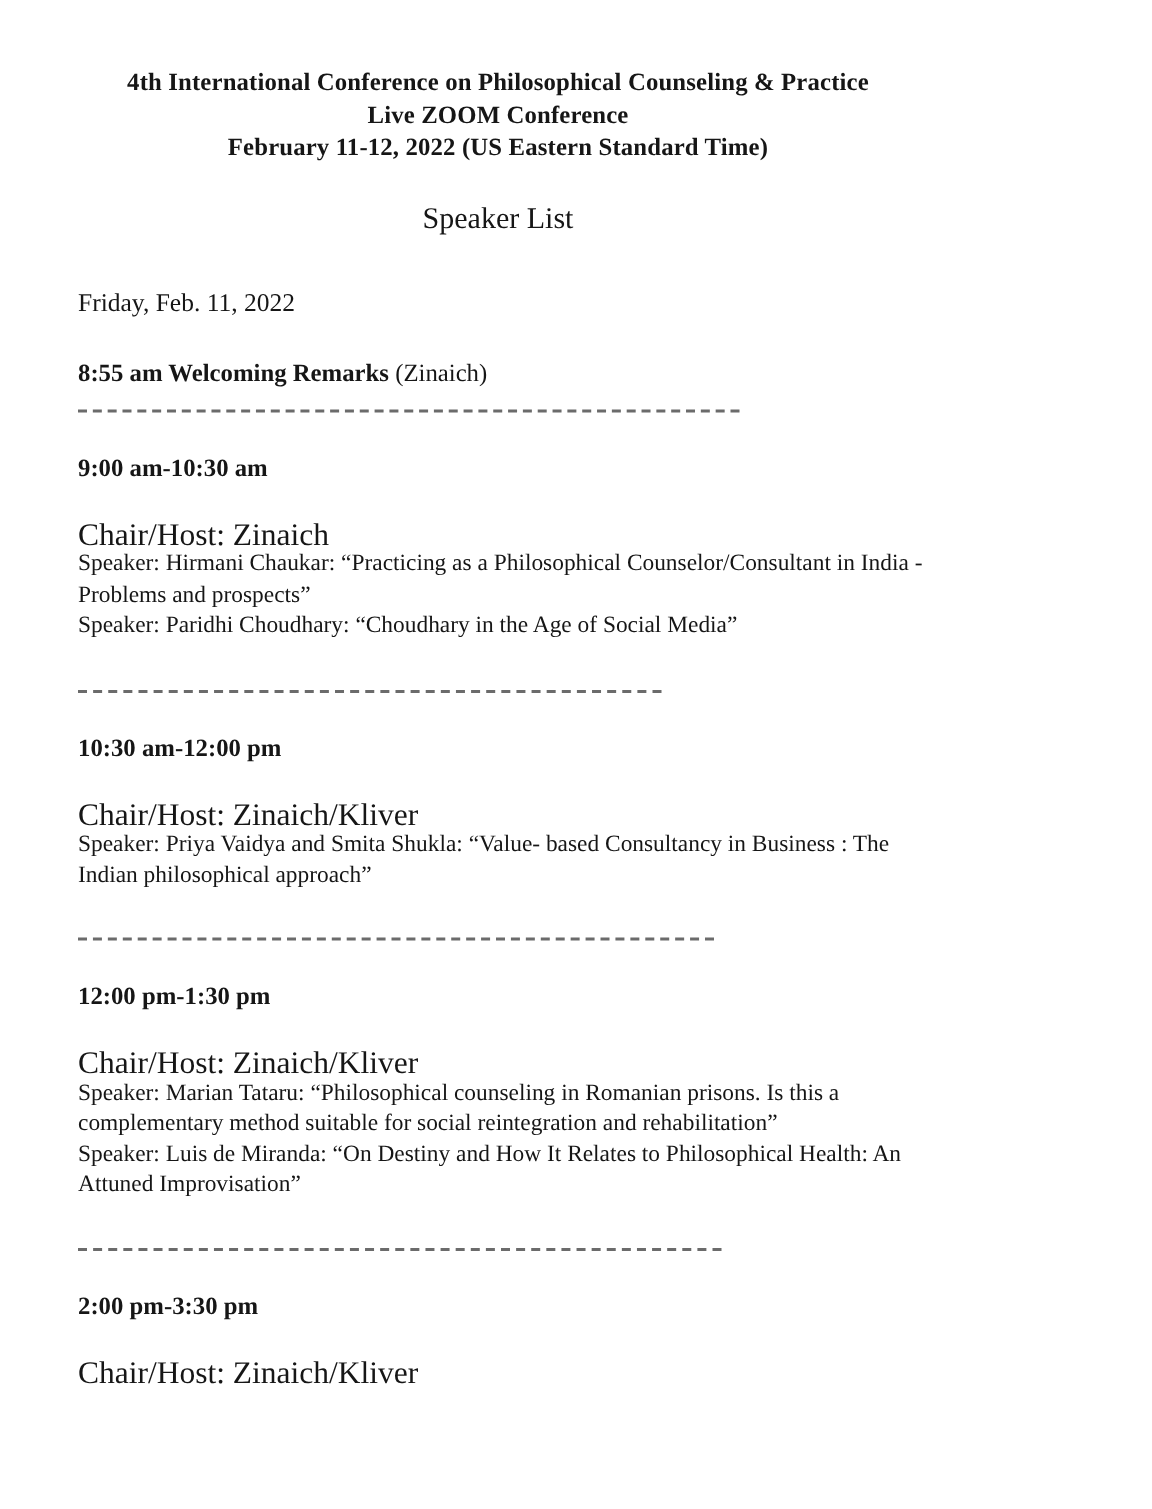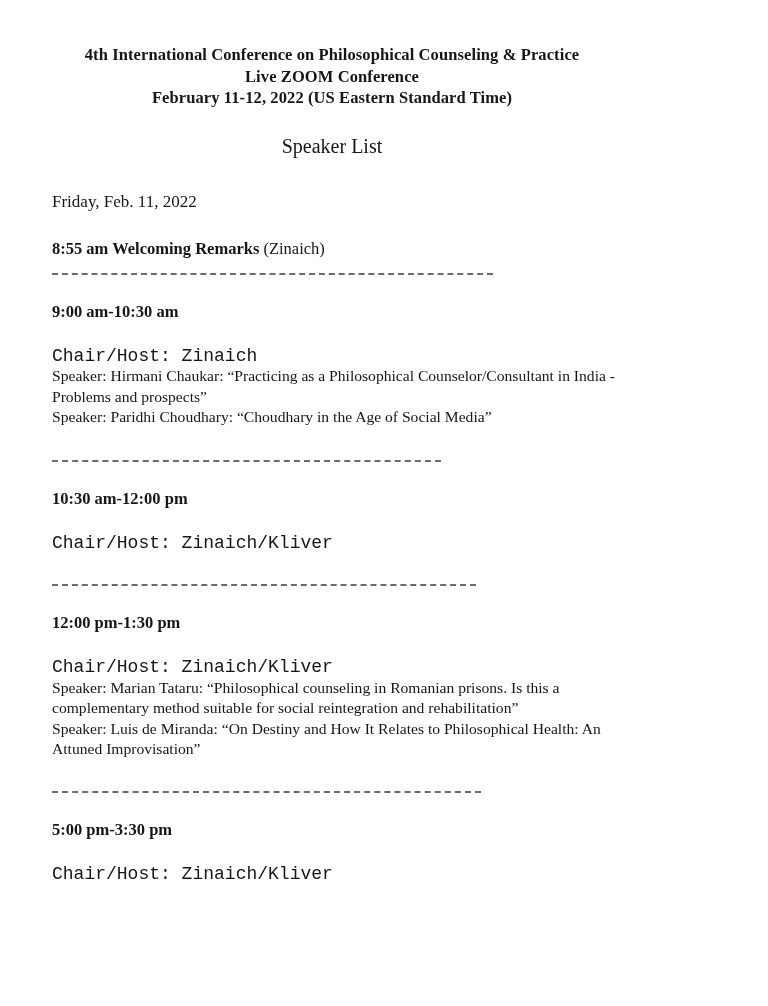--- a/index.html
+++ b/index.html
@@ -76,24 +76,23 @@
     height: 0;
     border-top: 2px dashed #5f5f5f;
     margin-top: 14px;
     opacity: 0.92;
   }
 
   .session-body {
     margin-top: 24px;
   }
   .line {
-    font-size: 18px;
+    font-size: 21px;
     line-height: 20.5px;
     margin: 0;
-    font-family: Liberation Mono, monospace;
   }
   .para {
     margin: 0;
     font-size: 15.6px;
     line-height: 20.5px;
   }
   .para + .para,
   .line + .para {
     margin-top: 0;
   }
@@ -130,35 +129,36 @@
         <div class="para">Speaker: Hirmani Chaukar: “Practicing as a Philosophical Counselor/Consultant in India - Problems and prospects”</div>
         <div class="para speaker-gap">Speaker: Paridhi Choudhary: “Choudhary in the Age of Social Media”</div>
       </div>
       <div class="rule" style="margin-top:32px;margin-right:183px;"></div>
     </div>
 
     <div class="session">
       <div class="session-title"><span>10:30 am-12:00 pm</span></div>
       <div class="session-body">
         <div class="line">Chair/Host: Zinaich/Kliver</div>
+        <div class="para">Speaker: Priya Vaidya and Smita Shukla: “Value- based Consultancy in Business : The Indian philosophical approach”</div>
       </div>
       <div class="rule" style="margin-top:31px;margin-right:148px;"></div>
     </div>
 
     <div class="session">
       <div class="session-title"><span>12:00 pm-1:30 pm</span></div>
       <div class="session-body">
         <div class="line">Chair/Host: Zinaich/Kliver</div>
         <div class="para">Speaker: Marian Tataru: “Philosophical counseling in Romanian prisons. Is this a complementary method suitable for social reintegration and rehabilitation”</div>
         <div class="para speaker-gap">Speaker: Luis de Miranda: “On Destiny and How It Relates to Philosophical Health: An Attuned Improvisation”</div>
       </div>
       <div class="rule" style="margin-top:31px;margin-right:143px;"></div>
     </div>
 
     <div class="session">
-      <div class="session-title"><span>5:00 pm-3:30 pm</span></div>
+      <div class="session-title"><span>2:00 pm-3:30 pm</span></div>
       <div class="session-body">
         <div class="line">Chair/Host: Zinaich/Kliver</div>
       </div>
     </div>
 
   </div>
 </div>
 
 </body></html>

